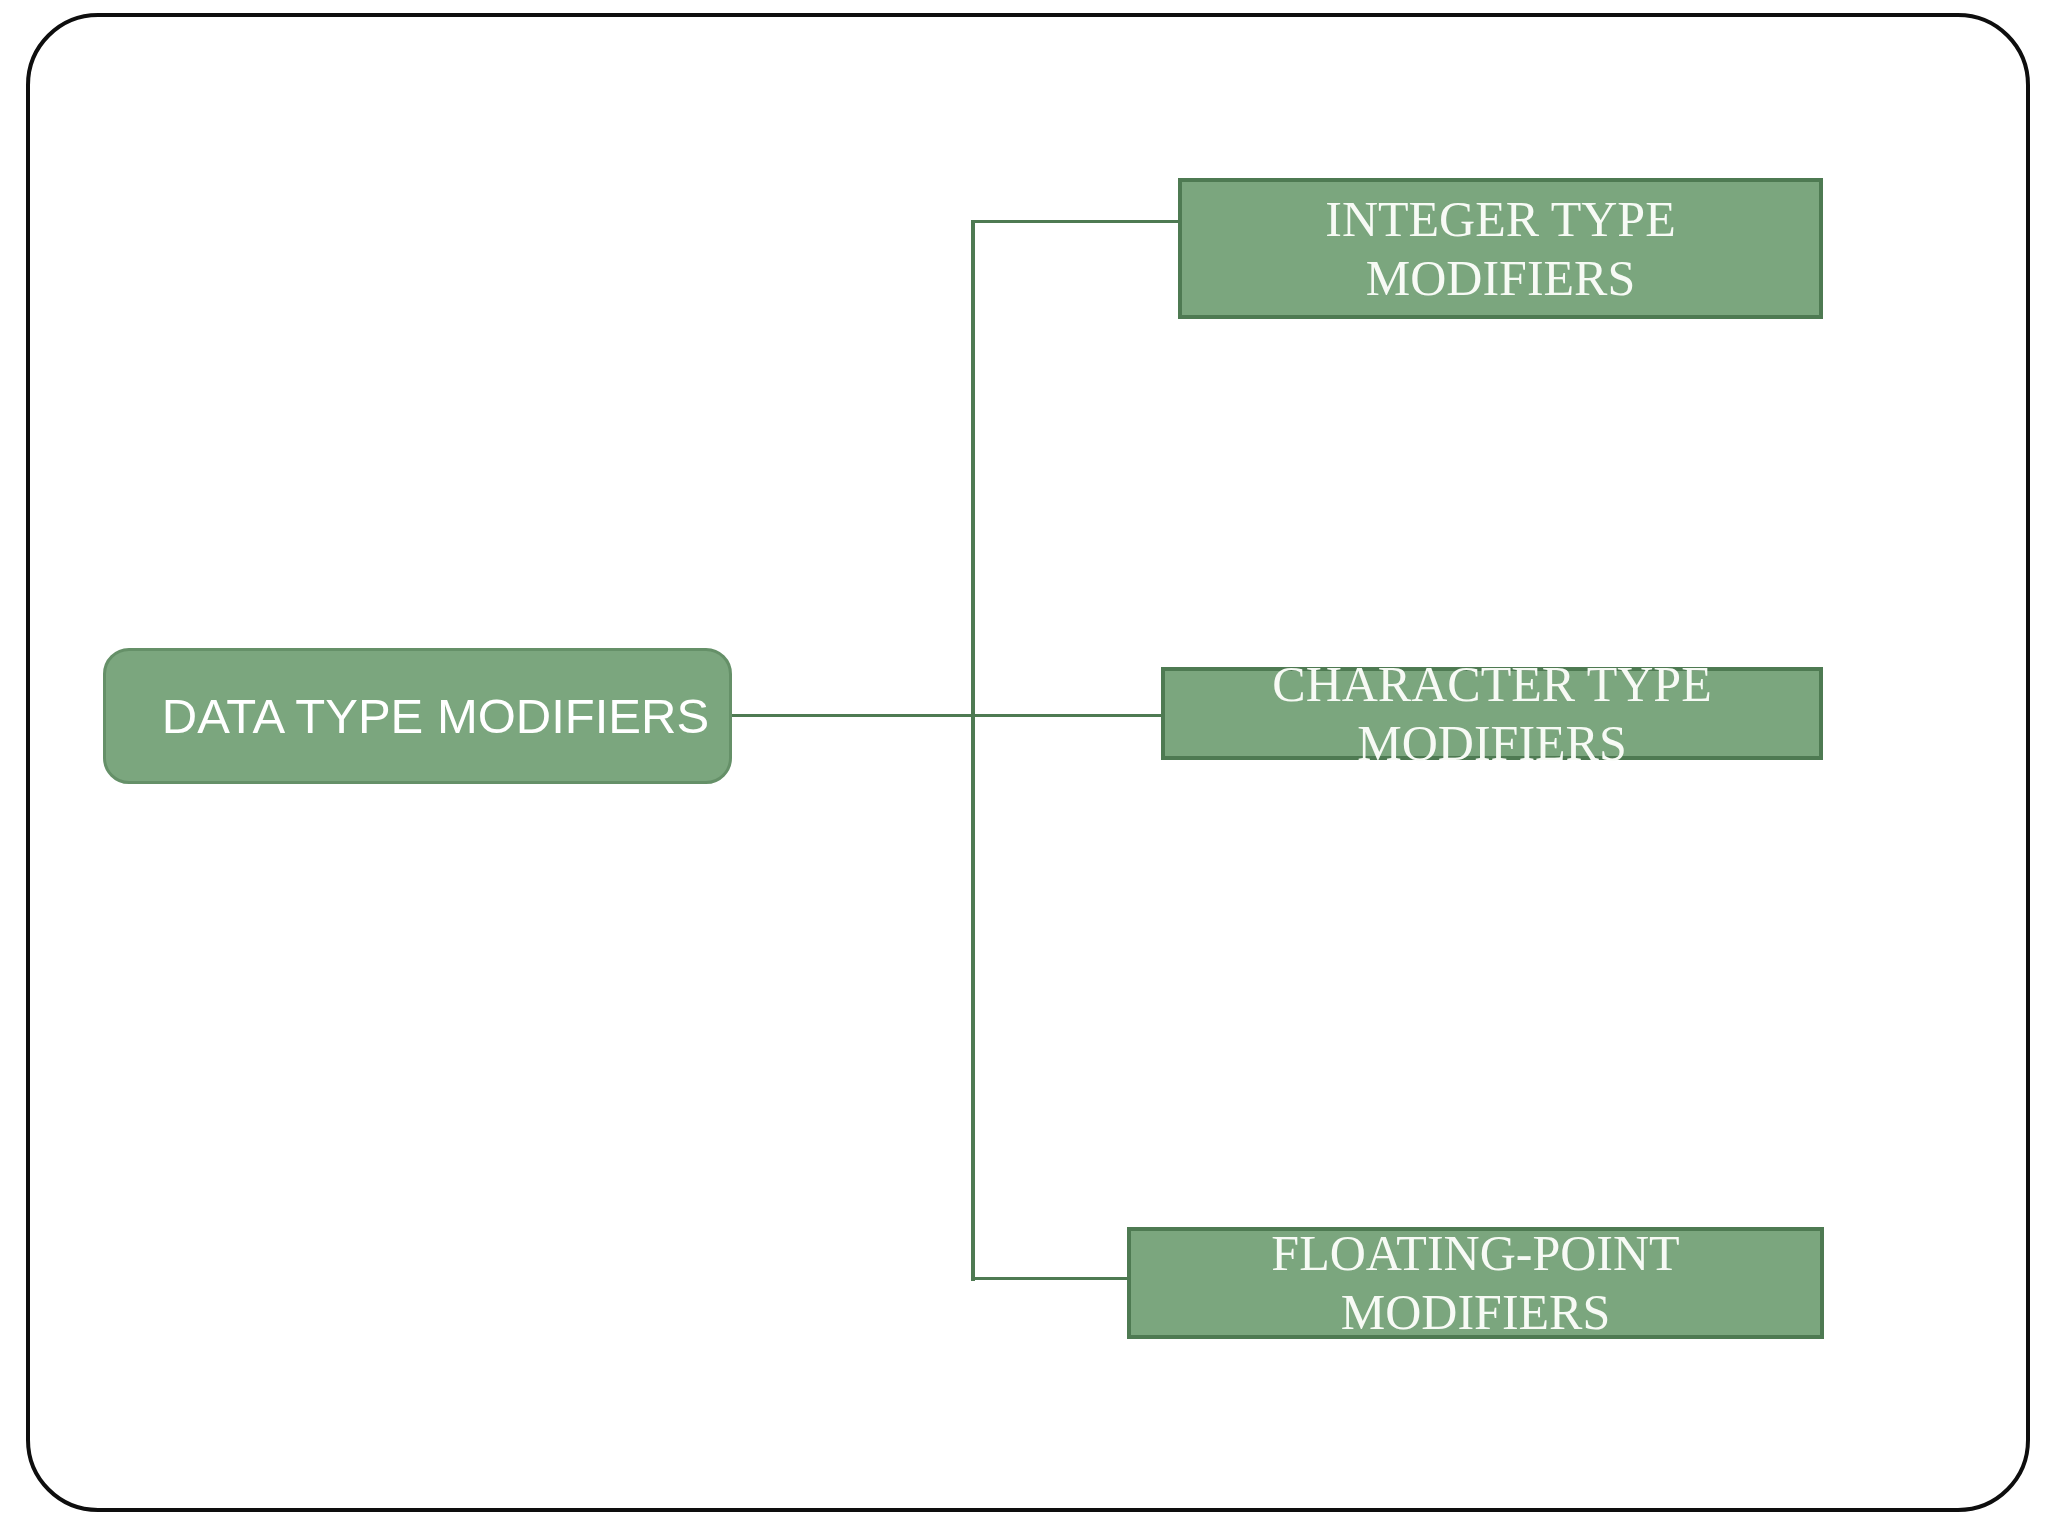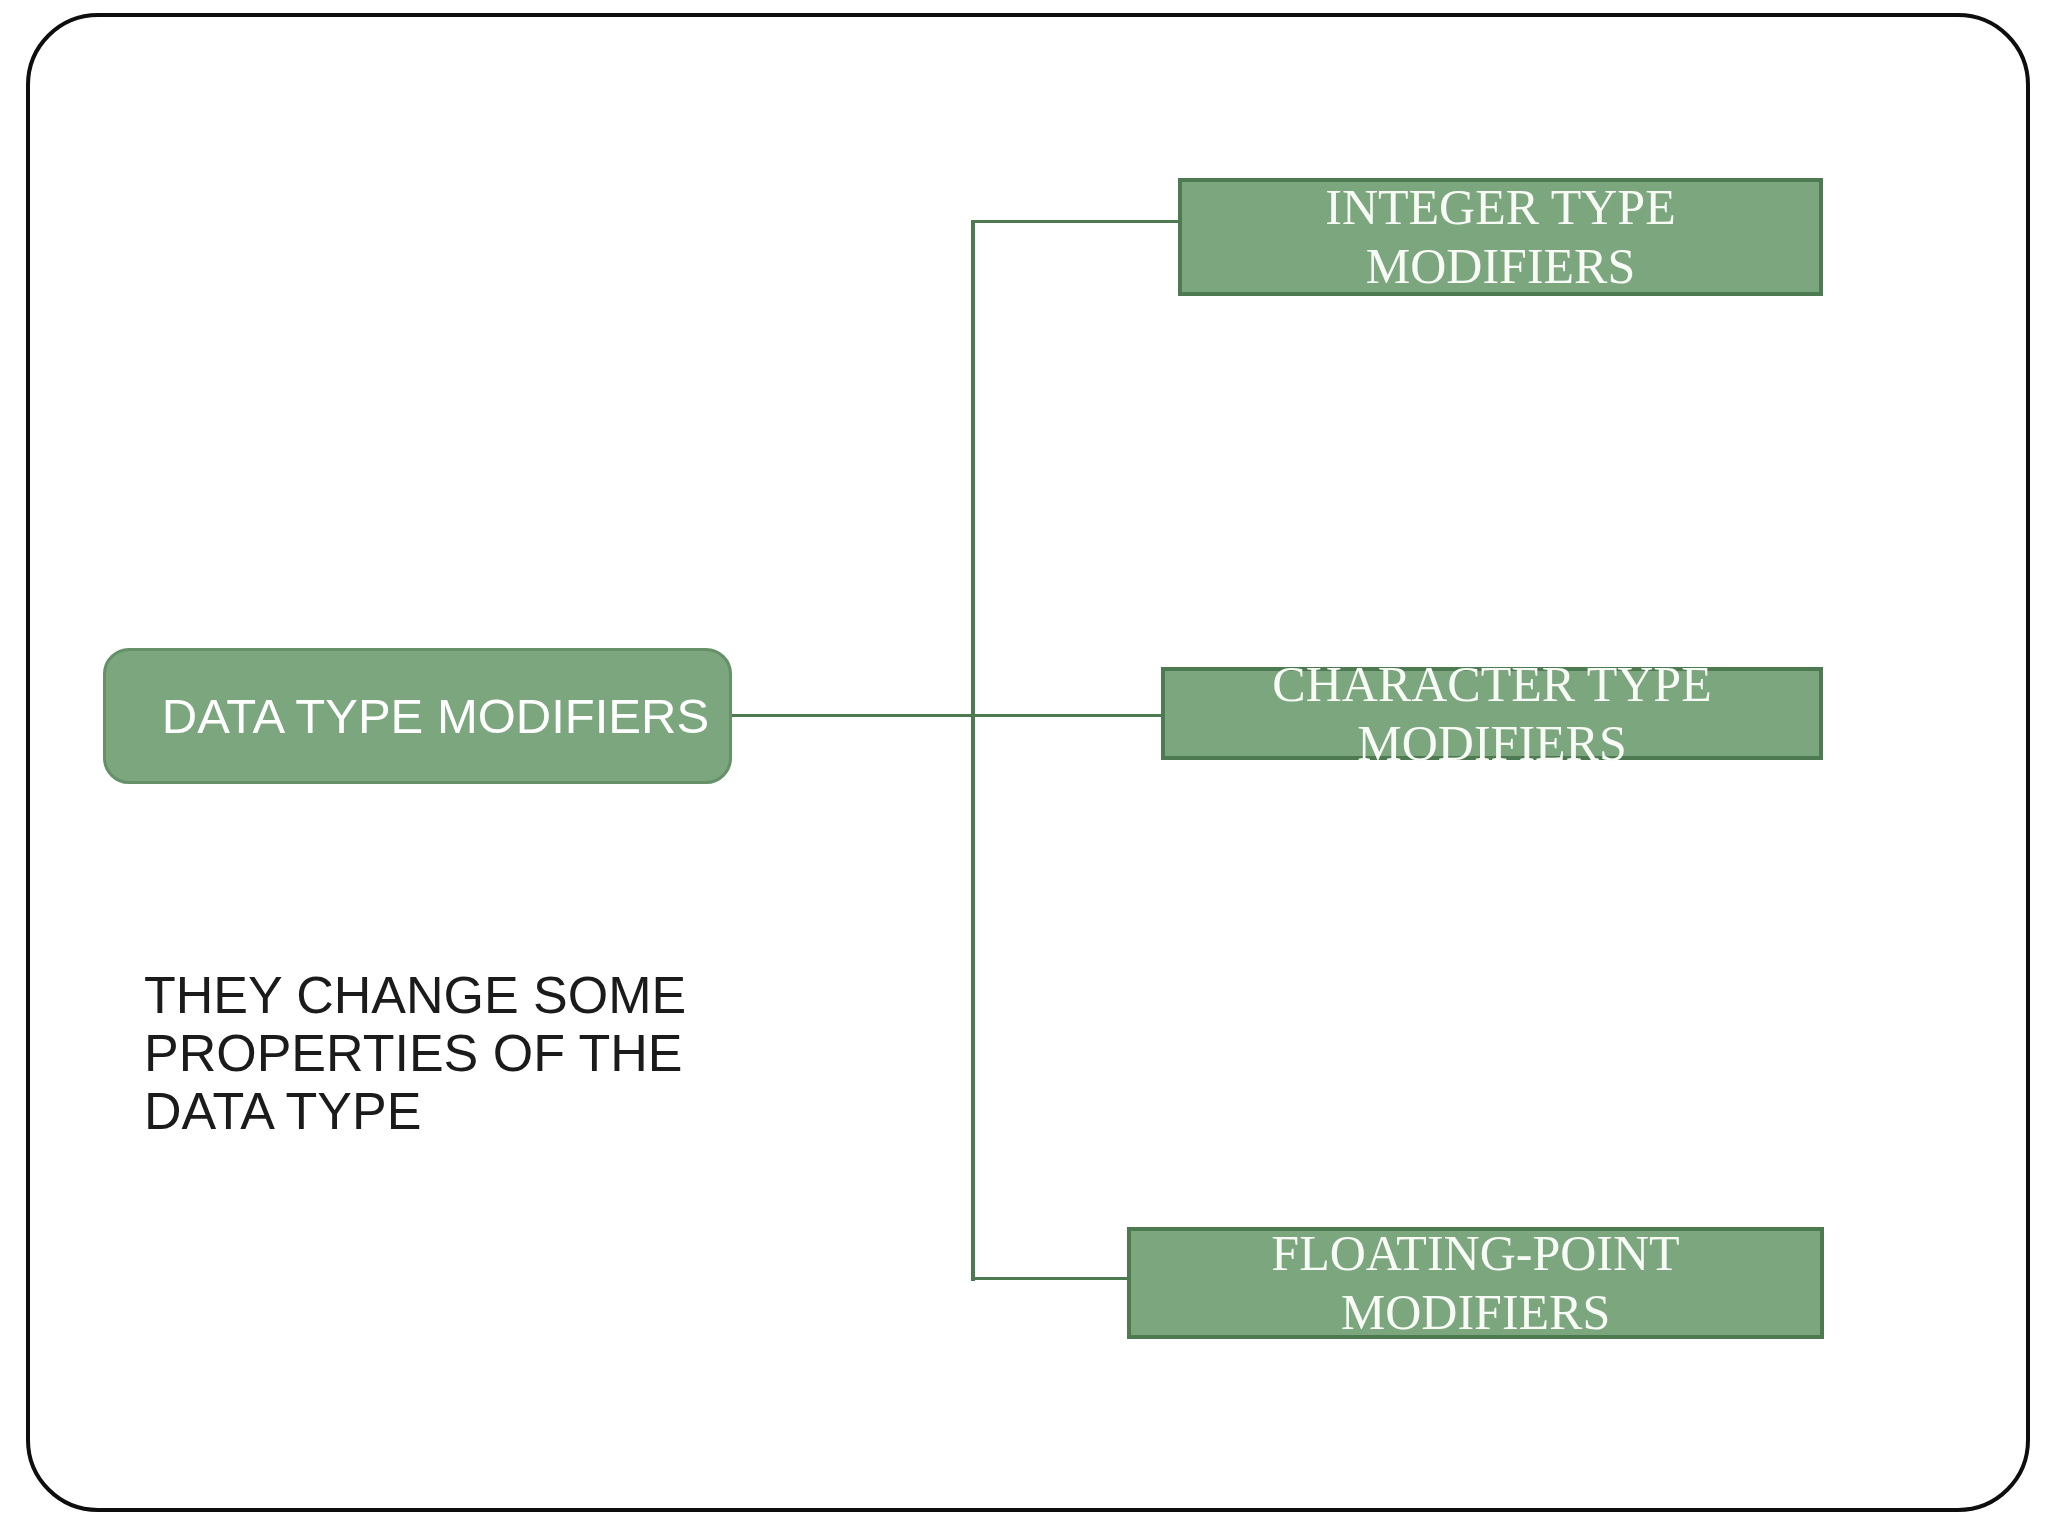--- a/index.html
+++ b/index.html
@@ -66,21 +66,21 @@
     justify-content: center;
     text-align: center;
   }
   .child-box .label {
     font-family: "Liberation Serif", "DejaVu Serif", serif;
     color: #f7faf5;
     font-size: 50px;
     line-height: 59px;
     max-width: 530px;
   }
-  .child-integer  { left: 1178px; top: 178px;  width: 645px; height: 118px; }
+  .child-integer  { left: 1178px; top: 178px;  width: 645px; height: 141px; }
   .child-character{ left: 1161px; top: 667px;  width: 662px; height: 93px; }
   .child-floating { left: 1127px; top: 1227px; width: 697px; height: 112px; }
 
   .note {
     position: absolute;
     left: 144px;
     top: 966px;
     width: 610px;
     color: #1b1b1b;
     font-size: 52px;
@@ -109,15 +109,14 @@
   </div>
 
   <div class="child-box child-character">
     <span class="label">CHARACTER TYPE MODIFIERS</span>
   </div>
 
   <div class="child-box child-floating">
     <span class="label">FLOATING-POINT MODIFIERS</span>
   </div>
 
-  <div class="note">THEY CHANGE SOME PROPERTIES OF THE DATA TYPE</div>
 
 </div>
 
 </body></html>

